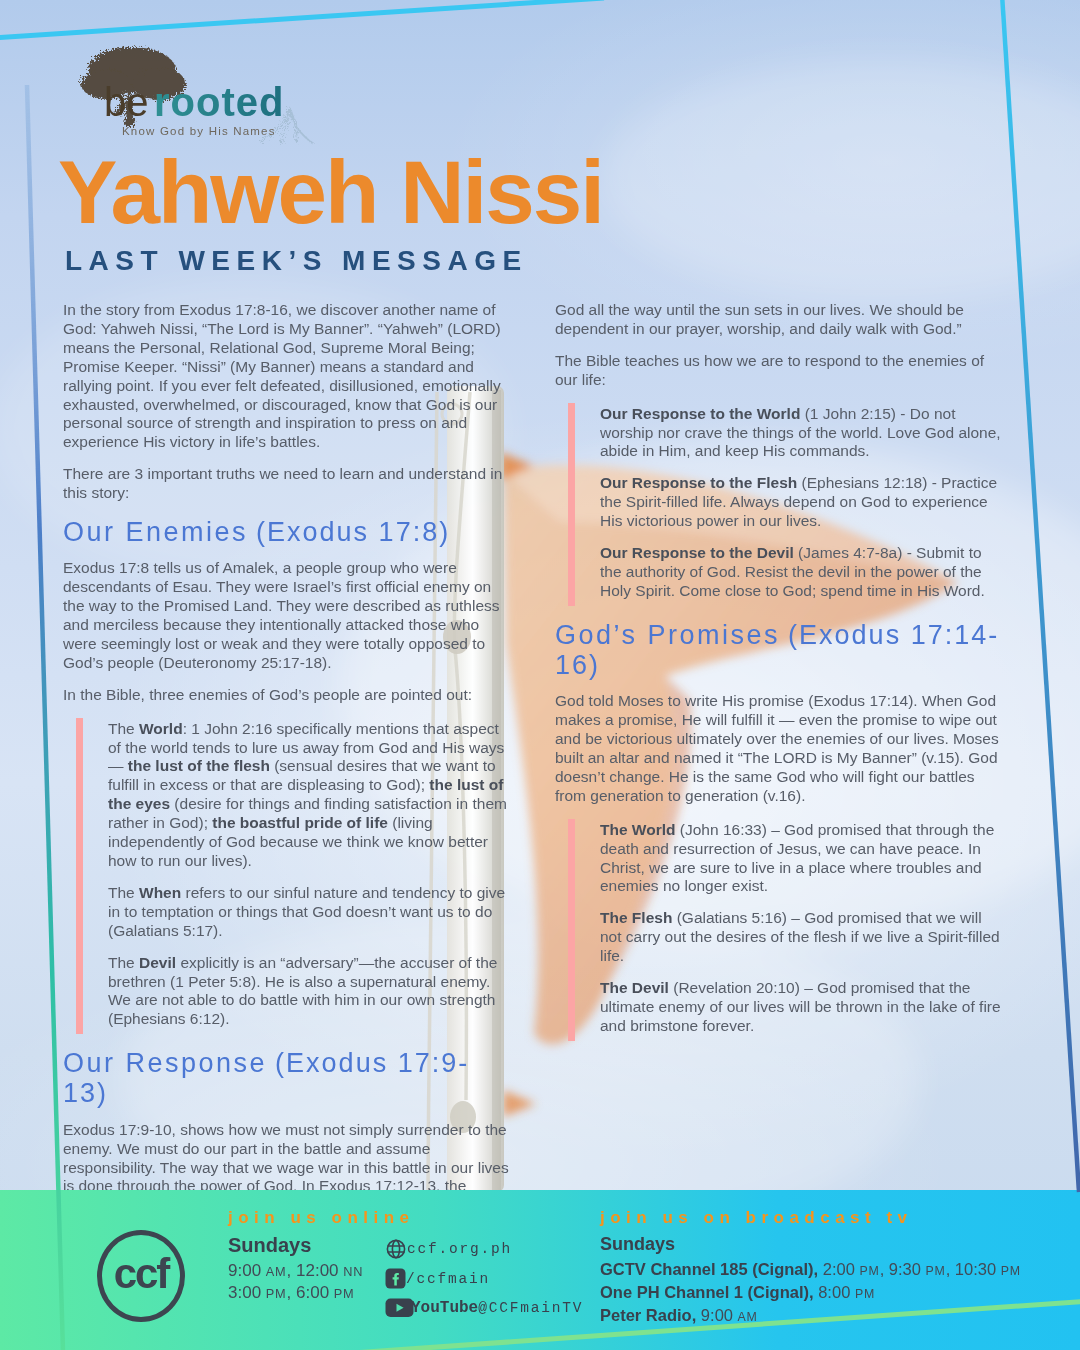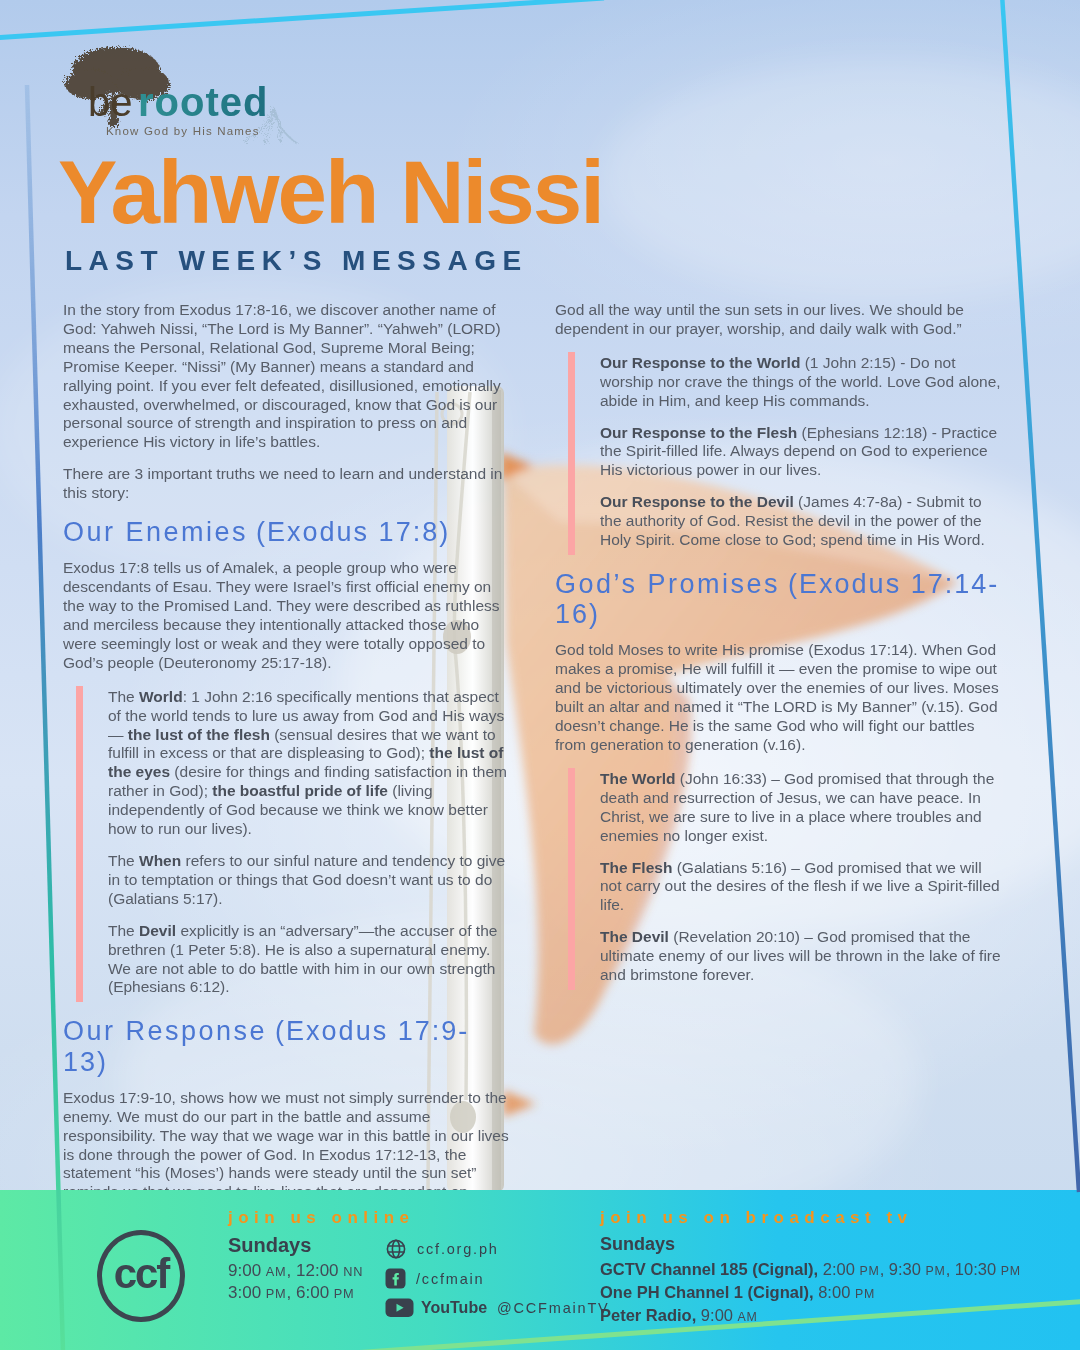--- a/index.html
+++ b/index.html
@@ -10,21 +10,21 @@
   .sky{position:absolute;inset:0;
     background:
       radial-gradient(ellipse 760px 520px at 60% 58%, rgba(255,255,255,.55), rgba(255,255,255,0) 72%),
       radial-gradient(ellipse 640px 300px at 82% 12%, rgba(255,255,255,.22), rgba(255,255,255,0) 70%),
       radial-gradient(ellipse 700px 280px at 40% 86%, rgba(255,255,255,.30), rgba(255,255,255,0) 75%),
       linear-gradient(180deg,#b2cbec 0%,#c3d5f0 16%,#d0def3 42%,#d8e4f5 58%,#cfdef0 78%,#c7d9ee 100%);}
   .decor{position:absolute;inset:0;}
   .frame{position:absolute;inset:0;pointer-events:none;z-index:6;}
 
   
-  .brand{position:absolute;left:12px;top:40px;z-index:3;}
+  .brand{position:absolute;left:28px;top:40px;z-index:3;}
 
   
   .content{position:absolute;left:63px;top:148px;width:952px;z-index:3;}
   h1.title{margin:0 0 8px -5px;font-size:89px;line-height:1;font-weight:bold;
     color:#ec8a2c;letter-spacing:-2px;}
   .subtitle{font-size:28px;font-weight:bold;color:#26507e;letter-spacing:6.5px;margin:0 0 24px 2px;}
 
   
   .cols{display:flex;gap:42px;}
   .col{flex:0 0 450px;width:450px;}
@@ -42,22 +42,22 @@
   .ccf-logo{position:absolute;left:97px;top:40px;width:78px;height:78px;border:5px solid #3d4550;
     border-radius:50%;display:flex;align-items:center;justify-content:center;
     color:#3d4550;font-size:42px;font-weight:bold;letter-spacing:-2px;padding-bottom:4px;box-sizing:content-box;}
   .f-head{position:absolute;font-size:17px;font-weight:bold;color:#f6941d;letter-spacing:5.5px;}
   .fh-online{left:228px;top:18px;}
   .fh-tv{left:600px;top:18px;}
   .f-times{position:absolute;left:228px;top:44px;color:#424a56;}
   .f-day{font-size:20px;font-weight:bold;color:#39414d;margin-bottom:3px;}
   .f-line{font-size:17px;line-height:1.32;}
   .f-links{position:absolute;left:385px;top:48px;}
-  .link-row{display:flex;align-items:center;gap:10px;margin-bottom:8px;
-    color:#39414d;font-size:14.5px;letter-spacing:1.8px;}
+  .link-row{display:flex;align-items:center;margin-bottom:8px;
+    color:#39414d;font-size:14.5px;letter-spacing:1.8px;font-family:Liberation Mono, monospace;}
   .yt-word{font-size:16px;font-weight:bold;letter-spacing:0;margin-left:-3px;}
   .f-tv{position:absolute;left:600px;top:44px;color:#424a56;}
   .f-tv .f-day{font-size:18px;}
   .tv-line{font-size:16.5px;line-height:1.38;}
   .tv-line b,.f-line b{color:#39414d;}
   .sc{font-size:.75em;letter-spacing:.8px;}
 </style>
 </head>
 <body>
 
@@ -141,31 +141,33 @@
   <div class="content">
     <h1 class="title">Yahweh Nissi</h1>
     <div class="subtitle">LAST WEEK’S MESSAGE</div>
 
     <div class="cols">
       <div class="col">
         <p>In the story from Exodus 17:8-16, we discover another name of God: Yahweh Nissi, “The Lord is My Banner”. “Yahweh” (LORD) means the Personal, Relational God, Supreme Moral Being; Promise Keeper. “Nissi” (My Banner) means a standard and rallying point. If you ever felt defeated, disillusioned, emotionally exhausted, overwhelmed, or discouraged, know that God is our personal source of strength and inspiration to press on and experience His victory in life’s battles.</p>
         <p>There are 3 important truths we need to learn and understand in this story:</p>
         <h2 class="sec"><span>Our Enemies</span><span class="ref">(Exodus 17:8)</span></h2>
         <p>Exodus 17:8 tells us of Amalek, a people group who were descendants of Esau. They were Israel’s first official enemy on the way to the Promised Land. They were described as ruthless and merciless because they intentionally attacked those who were seemingly lost or weak and they were totally opposed to God’s people (Deuteronomy 25:17-18).</p>
+        <p>In the Bible, three enemies of God’s people are pointed out:</p>
         <blockquote class="q">
           <p><span>The </span><b>World</b><span>: 1 John 2:16 specifically mentions that aspect of the world tends to lure us away from God and His ways — </span><b>the lust of the flesh</b><span> (sensual desires that we want to fulfill in excess or that are displeasing to God); </span><b>the lust of the eyes</b><span> (desire for things and finding satisfaction in them rather in God); </span><b>the boastful pride of life</b><span> (living independently of God because we think we know better how to run our lives).</span></p>
           <p><span>The </span><b>When</b><span> refers to our sinful nature and tendency to give in to temptation or things that God doesn’t want us to do (Galatians 5:17).</span></p>
           <p><span>The </span><b>Devil</b><span> explicitly is an “adversary”—the accuser of the brethren (1 Peter 5:8). He is also a supernatural enemy. We are not able to do battle with him in our own strength (Ephesians 6:12).</span></p>
         </blockquote>
         <h2 class="sec"><span>Our Response</span><span class="ref">(Exodus 17:9-13)</span></h2>
         <p>Exodus 17:9-10, shows how we must not simply surrender to the enemy. We must do our part in the battle and assume responsibility. The way that we wage war in this battle in our lives is done through the power of God. In Exodus 17:12-13, the statement “his (Moses’) hands were steady until the sun set” reminds us that we need to live lives that are dependent on</p>
       </div>
 
       <div class="col">
         <p>God all the way until the sun sets in our lives. We should be dependent in our prayer, worship, and daily walk with God.”</p>
+        <p>The Bible teaches us how we are to respond to the enemies of our life:</p>
         <blockquote class="q">
           <p><b>Our Response to the World</b><span> (1 John 2:15) - Do not worship nor crave the things of the world. Love God alone, abide in Him, and keep His commands.</span></p>
           <p><b>Our Response to the Flesh</b><span> (Ephesians 12:18) - Practice the Spirit-filled life. Always depend on God to experience His victorious power in our lives.</span></p>
           <p><b>Our Response to the Devil</b><span> (James 4:7-8a) - Submit to the authority of God. Resist the devil in the power of the Holy Spirit. Come close to God; spend time in His Word.</span></p>
         </blockquote>
         <h2 class="sec"><span>God’s Promises</span><span class="ref">(Exodus 17:14-16)</span></h2>
         <p>God told Moses to write His promise (Exodus 17:14). When God makes a promise, He will fulfill it — even the promise to wipe out and be victorious ultimately over the enemies of our lives. Moses built an altar and named it “The LORD is My Banner” (v.15). God doesn’t change. He is the same God who will fight our battles from generation to generation (v.16).</p>
         <blockquote class="q">
           <p><b>The World</b><span> (John 16:33) – God promised that through the death and resurrection of Jesus, we can have peace. In Christ, we are sure to live in a place where troubles and enemies no longer exist.</span></p>
           <p><b>The Flesh</b><span> (Galatians 5:16) – God promised that we will not carry out the desires of the flesh if we live a Spirit-filled life.</span></p>

